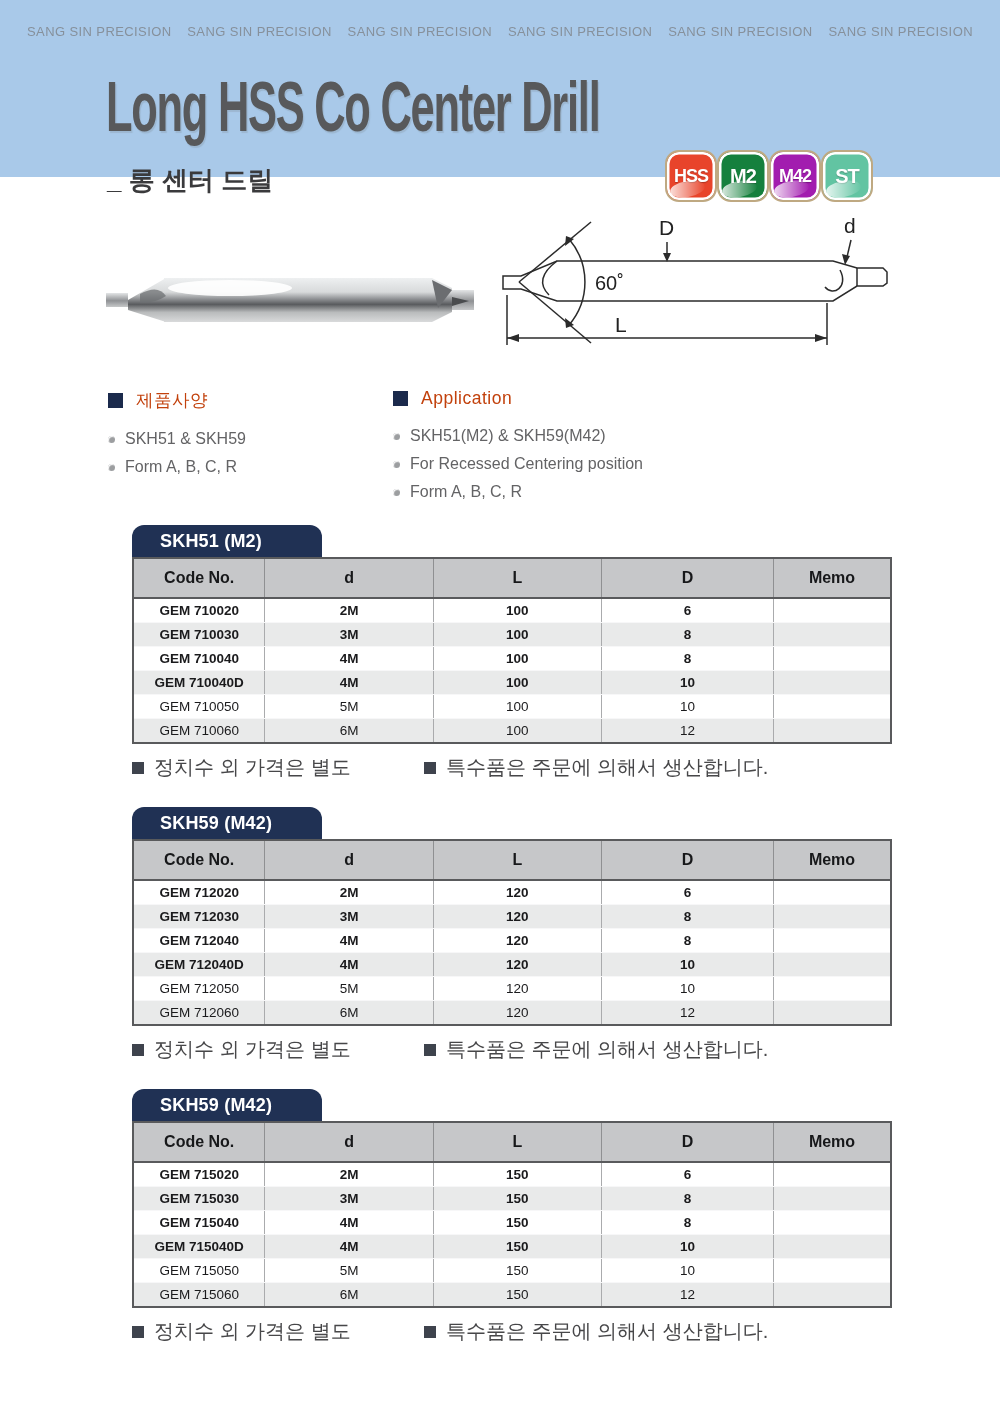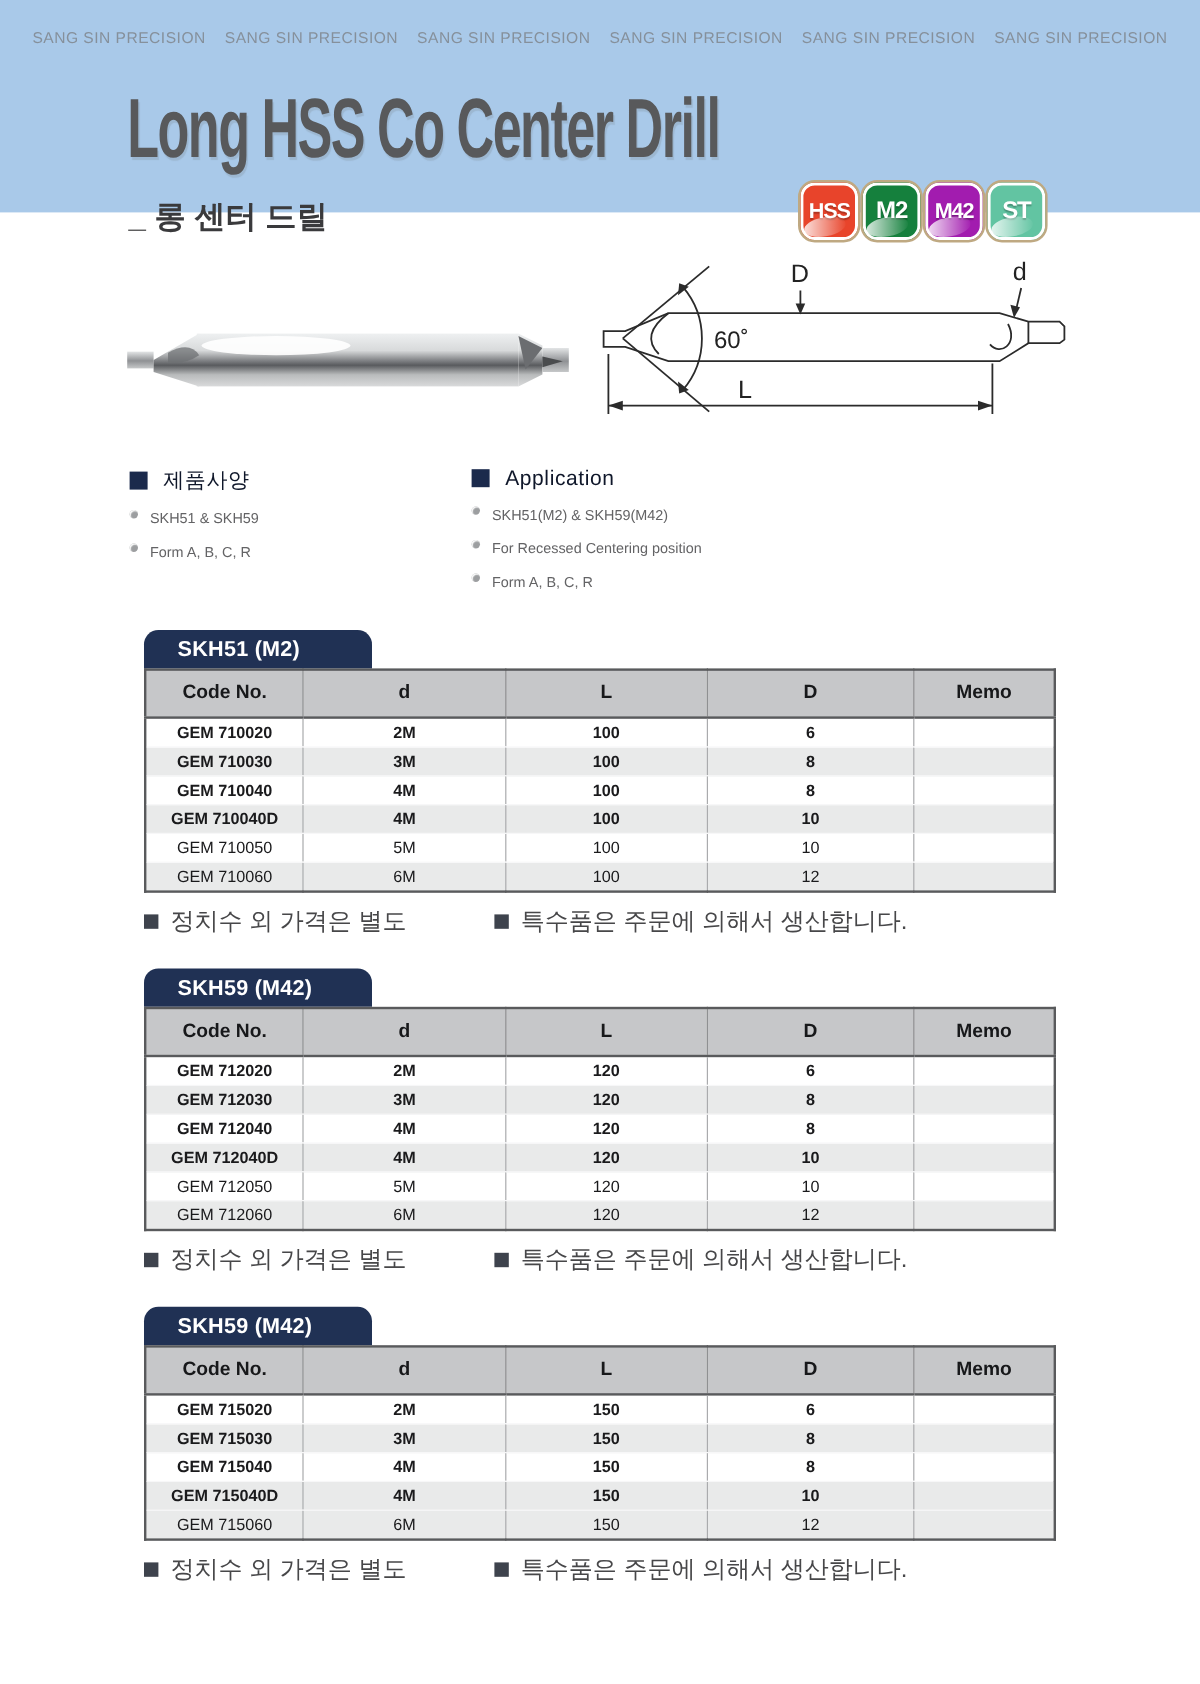--- a/index.html
+++ b/index.html
@@ -34,27 +34,27 @@
   .diagram-svg{position:absolute;left:495px;top:215px;}
   .dgm-label{font-size:21px;fill:#222;font-family:"Liberation Sans",sans-serif;}
   .dgm-angle{font-size:20px;fill:#222;font-family:"Liberation Sans",sans-serif;}
 
   
   .spec-col{position:absolute;top:388px;}
   .spec-col.left{left:108px;width:270px;}
   .spec-col.right{left:393px;width:300px;}
   .spec-head{display:flex;align-items:center;gap:13px;}
   .navy-square{width:15px;height:15px;background:#1b2a4c;flex:0 0 auto;}
-  .spec-head-label{font-size:17.5px;color:#0f172a;letter-spacing:.5px;}
+  .spec-head-label{font-size:17.5px;color:#c2410c;letter-spacing:.5px;}
   .spec-list{margin-top:13px;}
-  .spec-item{display:flex;align-items:flex-start;gap:10px;height:28px;font-size:12px;color:#636365;}
+  .spec-item{display:flex;align-items:center;gap:10px;height:28px;font-size:16px;color:#636365;}
   .dot{width:7px;height:7px;border-radius:50%;background:#9c9ea0;box-shadow:inset 1px 1px 1px #fff;flex:0 0 auto;}
 
   
-  .table-block{position:absolute;left:100px;width:836px;padding-left:20px;}
+  .table-block{position:absolute;left:112px;width:836px;padding-left:20px;}
   .tb1{top:525px;} .tb2{top:807px;} .tb3{top:1089px;}
   .tab{width:162px;height:32px;background:#203154;border-radius:12px 12px 0 0;display:flex;align-items:center;
        padding-left:28px;color:#fff;font-weight:bold;font-size:18px;letter-spacing:.2px;}
   table.spec{width:760px;border-collapse:collapse;border:2px solid #595a5c;table-layout:fixed;}
   table.spec th{height:36px;background:#c6c7c9;font-size:16px;font-weight:bold;color:#17181a;
        border-bottom:2px solid #595a5c;border-left:1px solid #8f9092;text-align:center;}
   table.spec th:first-child{border-left:none;}
   table.spec td{height:23px;font-size:13.5px;color:#1a1a1c;text-align:center;
        border-left:1px solid #aaabad;border-bottom:1px solid #f7f7f8;padding:0;}
   table.spec td:first-child{border-left:none;}
@@ -396,20 +396,27 @@
           <td>8</td>
           <td></td>
         </tr>
         <tr class="bold alt">
           <td>GEM 715040D</td>
           <td>4M</td>
           <td>150</td>
           <td>10</td>
           <td></td>
         </tr>
+        <tr>
+          <td>GEM 715050</td>
+          <td>5M</td>
+          <td>150</td>
+          <td>10</td>
+          <td></td>
+        </tr>
         <tr class="alt">
           <td>GEM 715060</td>
           <td>6M</td>
           <td>150</td>
           <td>12</td>
           <td></td>
         </tr>
       </tbody>
     </table>
     <div class="notes">

